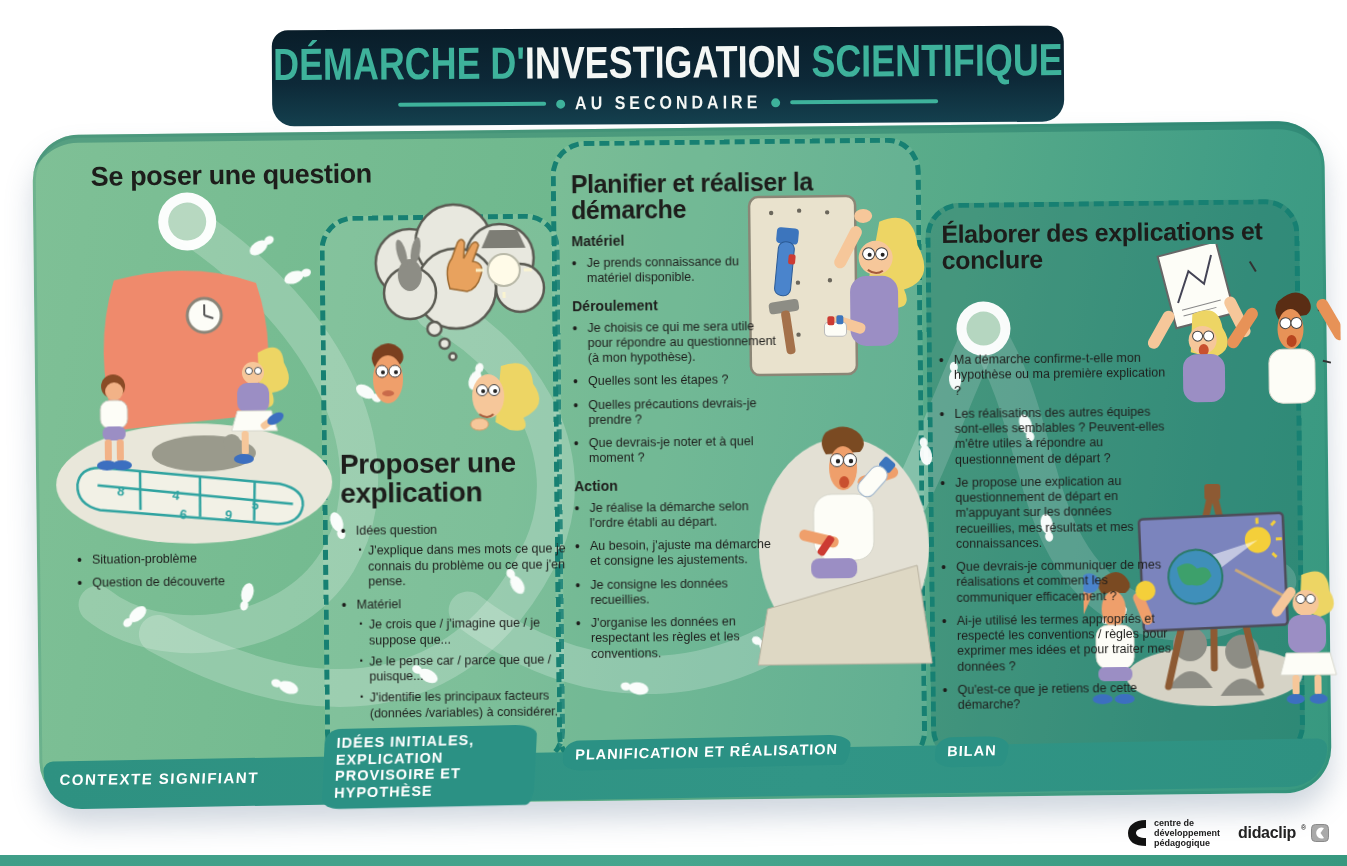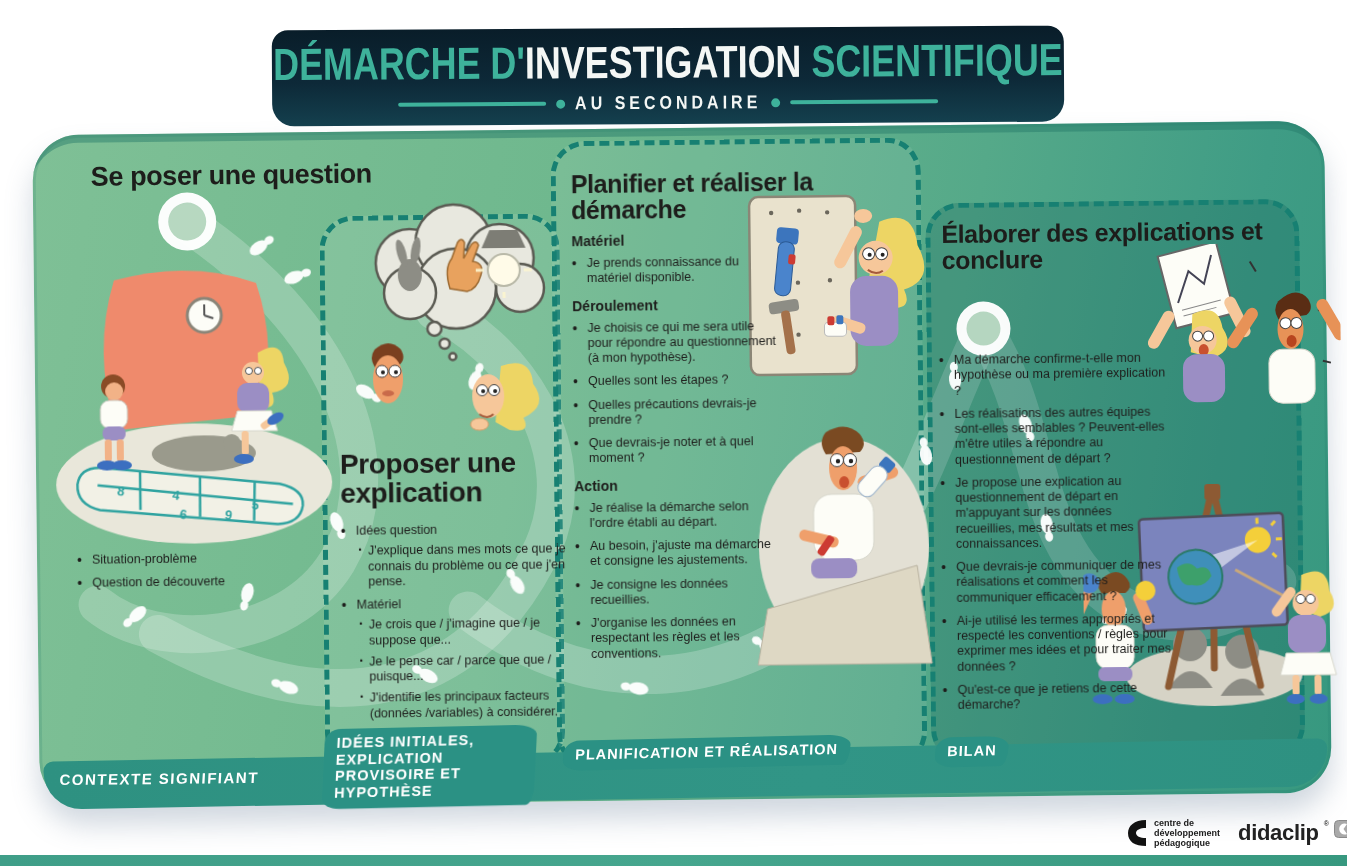--- a/index.html
+++ b/index.html
@@ -80,21 +80,21 @@
 
   
   .illu { position:absolute; z-index:2; }
   .illu svg { display:block; }
 
   
   .footer { position:absolute; left:1126px; top:818px; display:flex; align-items:center; gap:18px; z-index:6; }
   .cdp { display:flex; align-items:center; gap:6px; }
   .cdp-text { font-size:9px; font-weight:bold; color:#1a1a1a; line-height:1.12; }
   .didaclip { display:flex; align-items:flex-start; gap:5px; }
-  .didaclip .word { font-size:22px; font-weight:bold; color:#222; letter-spacing:-0.3px; }
+  .didaclip .word { font-size:16px; font-weight:bold; color:#222; letter-spacing:-0.3px; }
   .didaclip sup { font-size:7px; }
 
   .bottom-strip { position:absolute; left:0; right:0; bottom:0; height:11px; z-index:0;
                   background:linear-gradient(90deg,#3f9e88,#46a68e 50%,#37987f); }
 </style>
 </head>
 <body>
 
 <div id="poster">
 

